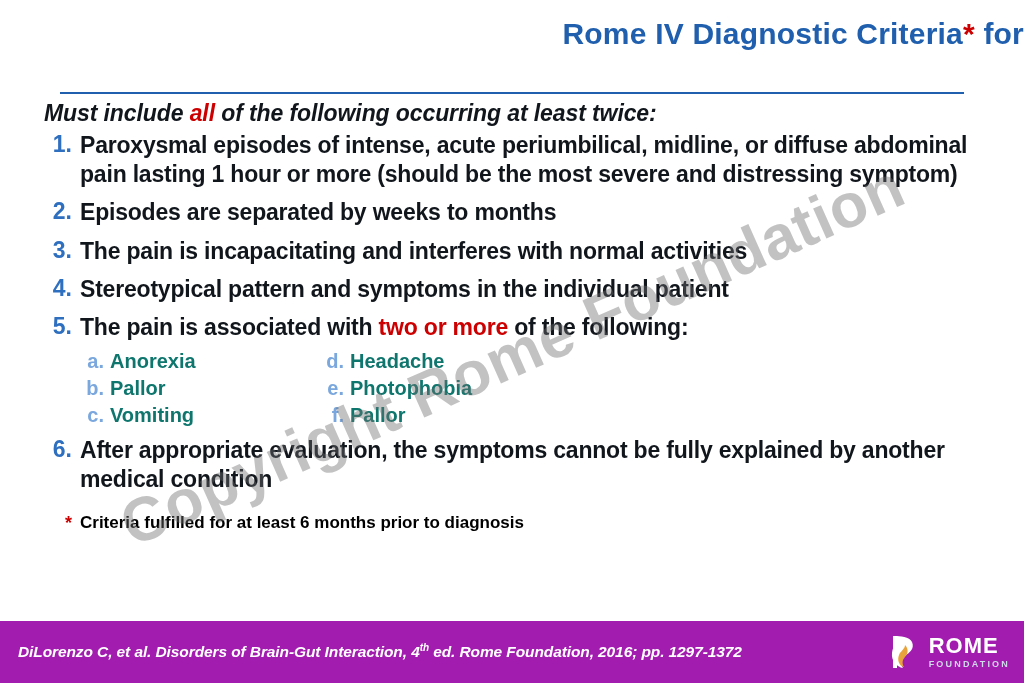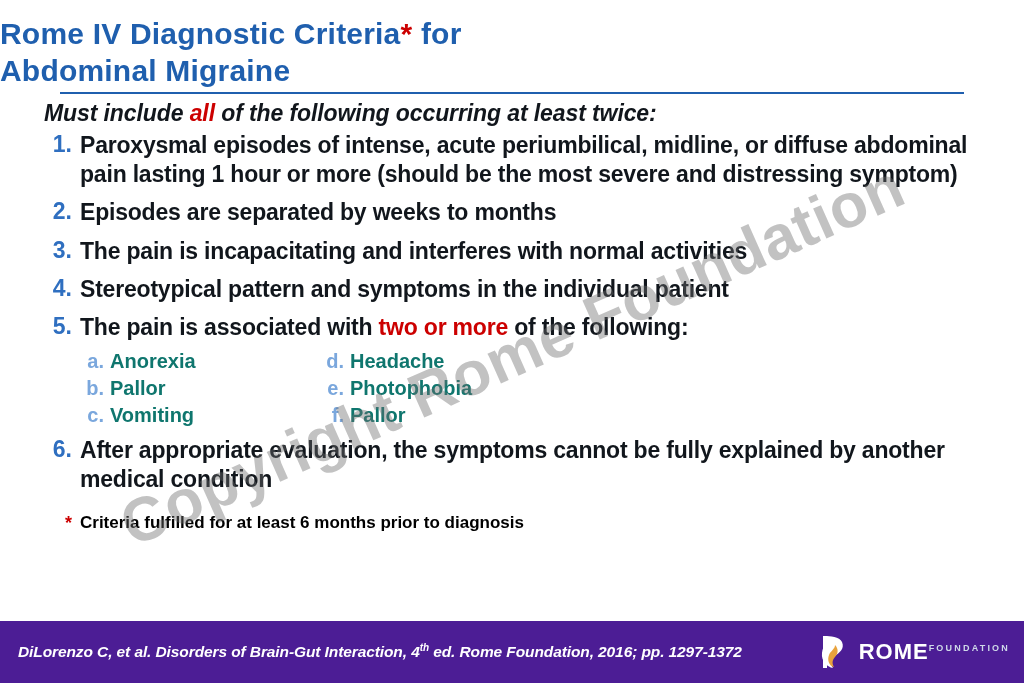--- a/index.html
+++ b/index.html
@@ -16,21 +16,21 @@
   }
   .slide {
     position: relative;
     width: 1024px;
     height: 683px;
     box-sizing: border-box;
   }
 
   
   .title-block {
-    text-align: left;
+    text-align: right;
     padding-top: 16px;
   }
   .title-line {
     font-size: 30px;
     font-weight: bold;
     color: #1f5fae;
     line-height: 1.22;
     letter-spacing: 0.2px;
   }
   .title-star {
@@ -152,21 +152,21 @@
     letter-spacing: 0.5px;
   }
 
   
   .footer {
     position: absolute;
     left: 0;
     bottom: 0;
     width: 1024px;
     height: 62px;
-    background: #4c1d95;
+    background: #a21caf;
     display: flex;
     align-items: center;
     justify-content: space-between;
     padding: 0 14px 0 18px;
     box-sizing: border-box;
   }
   .citation {
     color: #ffffff;
     font-size: 15.5px;
     font-style: italic;
@@ -182,21 +182,21 @@
     align-items: center;
     gap: 8px;
   }
   .logo-mark {
     width: 34px;
     height: 40px;
     position: relative;
   }
   .logo-text {
     display: flex;
-    flex-direction: row;
+    flex-direction: column;
     line-height: 1;
   }
   .logo-rome {
     color: #ffffff;
     font-size: 22px;
     font-weight: bold;
     letter-spacing: 1px;
   }
   .logo-foundation {
     color: #cfd9e8;
@@ -208,21 +208,20 @@
 </style>
 </head>
 <body>
 
 <div class="slide">
 
   <div class="title-block">
     <div class="title-line">
       <span>Rome IV Diagnostic Criteria</span><span class="title-star">*</span><span> for</span>
     </div>
-    <div class="title-line">Abdominal Migraine</div>
   </div>
   <div class="title-rule"></div>
 
   <div class="content">
 
     <div class="lead">
       <span>Must include </span><span class="red">all</span><span> of the following occurring at least twice:</span>
     </div>
 
     <div class="item tight">

